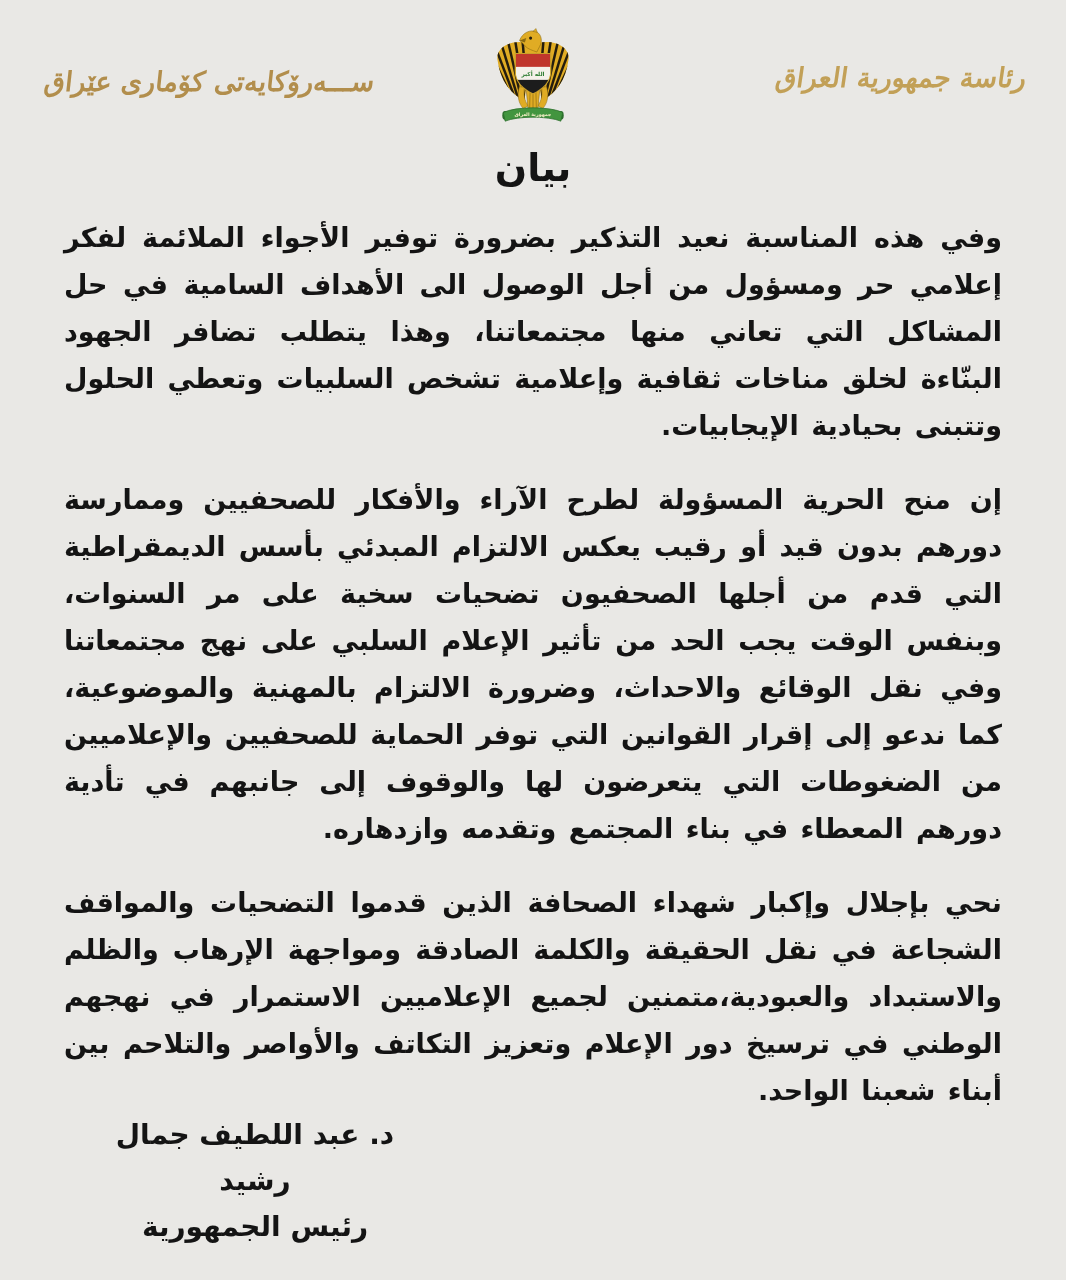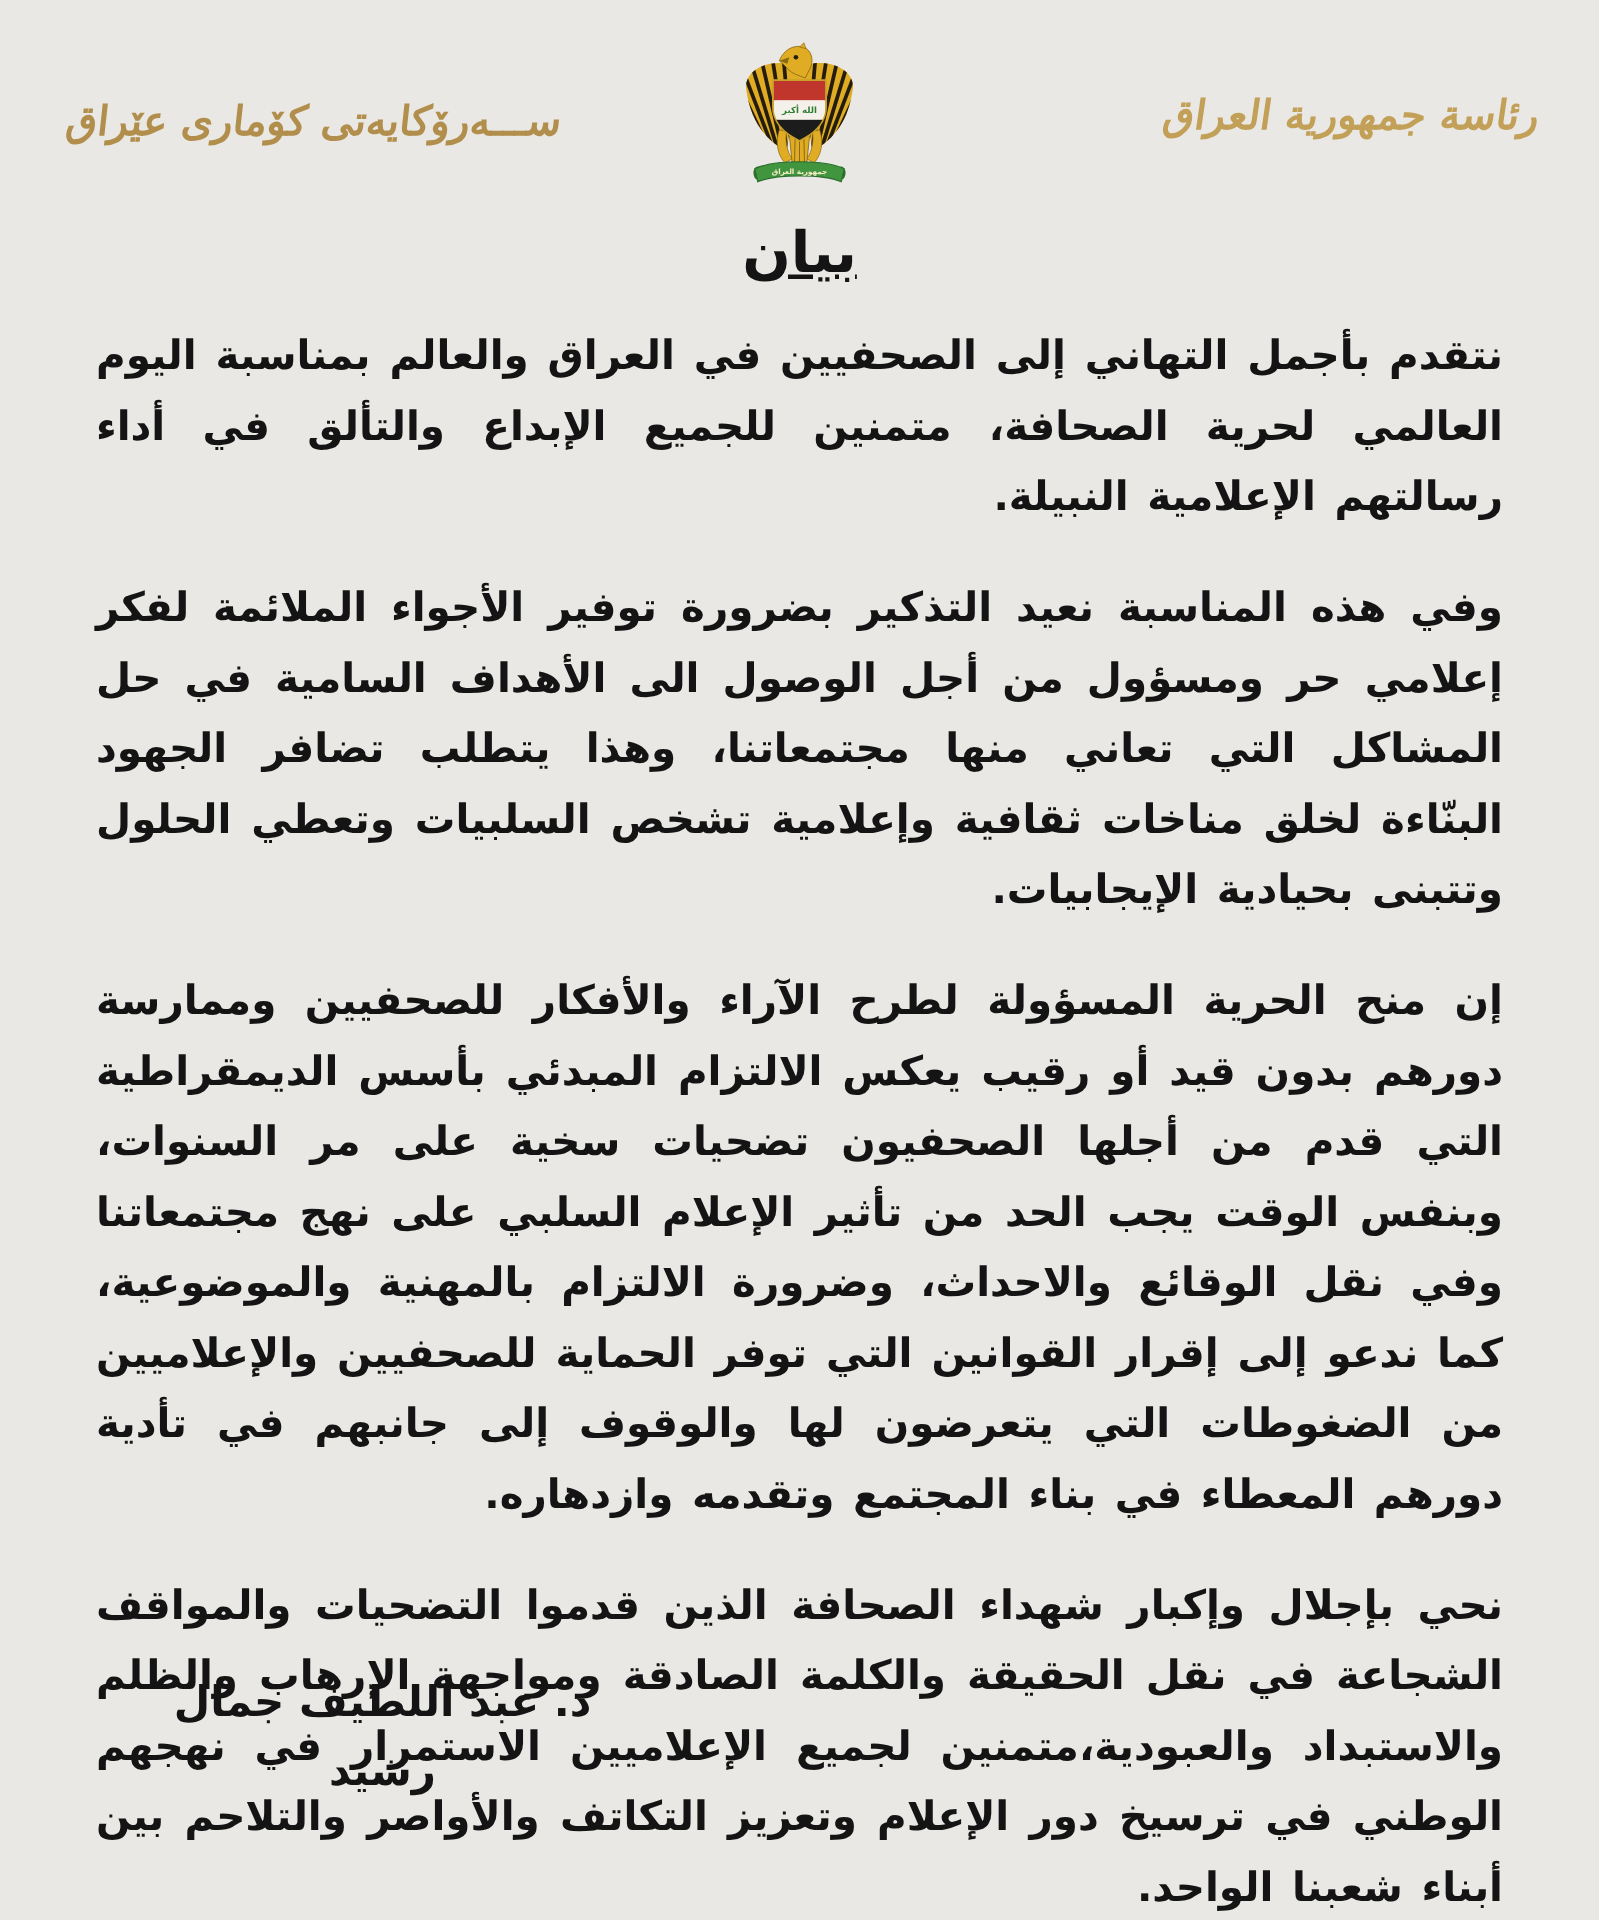--- a/index.html
+++ b/index.html
@@ -50,21 +50,20 @@
   .side-col.left  { text-align: left; }
   .side-col.right { text-align: right; }
   svg text { font-family: "DejaVu Sans", sans-serif; font-weight: bold; }
   
   .doc-title {
     text-align: center;
     font-size: 38px;
     font-weight: bold;
     margin-top: 14px;
     letter-spacing: 1px;
-    text-decoration: underline;
   }
   
   .body-text {
     direction: rtl;
     padding: 0 64px;
     margin-top: 24px;
   }
   .body-text p {
     margin: 0 0 27px 0;
     font-size: 27px;
@@ -173,23 +172,23 @@
     </div>
 
     <div class="side-col right">
       <div class="callig callig-right">رئاسة جمهورية العراق</div>
     </div>
   </div>
 
   <div class="doc-title">بيان</div>
 
   <div class="body-text">
-    <p>نتقدم بأجمل التهاني إلى الصحفيين في العراق والعالم بمناسبة اليوم العالمي لحرية الصحافة، متمنين للجميع الإبداع والتألق في أداء رسالتهم الإعلامية النبيلة.</p>
     <p>وفي هذه المناسبة نعيد التذكير بضرورة توفير الأجواء الملائمة لفكر إعلامي حر ومسؤول من أجل الوصول الى الأهداف السامية في حل المشاكل التي تعاني منها مجتمعاتنا، وهذا يتطلب تضافر الجهود البنّاءة لخلق مناخات ثقافية وإعلامية تشخص السلبيات وتعطي الحلول وتتبنى بحيادية الإيجابيات.</p>
     <p>إن منح الحرية المسؤولة  لطرح الآراء والأفكار للصحفيين وممارسة دورهم بدون قيد أو رقيب يعكس الالتزام المبدئي بأسس الديمقراطية التي قدم من أجلها الصحفيون تضحيات سخية على مر السنوات، وبنفس الوقت يجب الحد من تأثير الإعلام السلبي على نهج مجتمعاتنا وفي نقل الوقائع والاحداث، وضرورة الالتزام بالمهنية والموضوعية، كما ندعو إلى إقرار القوانين التي توفر الحماية للصحفيين والإعلاميين من الضغوطات التي يتعرضون لها والوقوف إلى جانبهم في تأدية دورهم المعطاء في بناء المجتمع وتقدمه وازدهاره.</p>
     <p>نحي بإجلال وإكبار شهداء الصحافة الذين قدموا التضحيات والمواقف الشجاعة في نقل الحقيقة والكلمة الصادقة ومواجهة الإرهاب والظلم والاستبداد والعبودية،متمنين لجميع الإعلاميين الاستمرار في نهجهم الوطني في ترسيخ دور الإعلام وتعزيز التكاتف والأواصر والتلاحم بين أبناء شعبنا الواحد.</p>
   </div>
 
   <div class="signature">
     <div class="sig-name">د. عبد اللطيف جمال رشيد</div>
+    <div class="sig-title">رئيس الجمهورية</div>
   </div>
 
 </div>
 
 </body></html>

